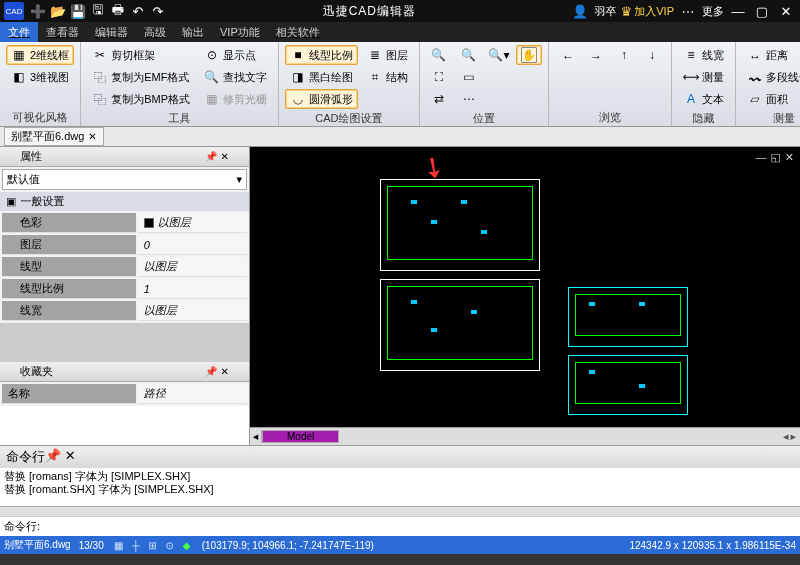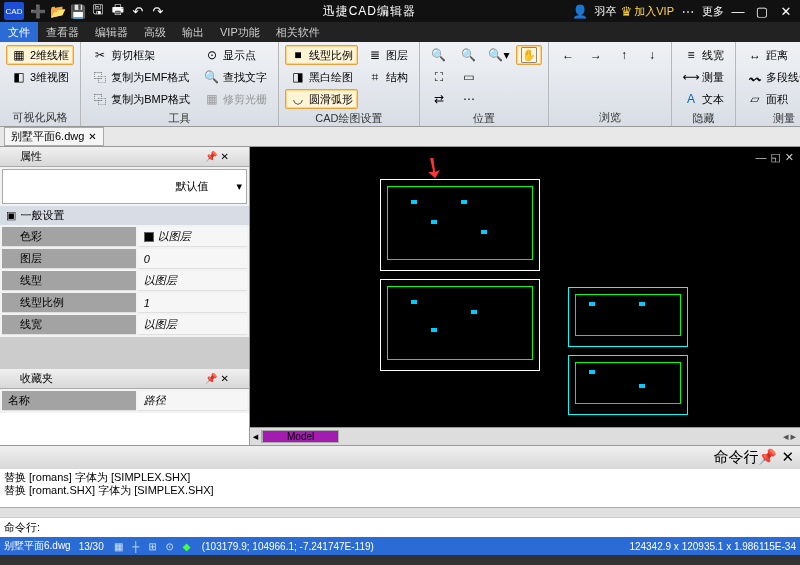--- a/index.html
+++ b/index.html
@@ -6,21 +6,21 @@
   body { width: 800px; height: 565px; background: #333; color: #000; font-size: 11px; overflow: hidden; position: relative; }
   
   .titlebar { height: 22px; background: #111; display: flex; align-items: center; padding: 0 4px; color: #fff; }
   .cad-logo { width: 20px; height: 18px; background: #1d4ed8; color: #fff; font-size: 8px; display: flex; align-items: center; justify-content: center; margin-right: 4px; border-radius: 2px; }
   .titlebar .tbtn { width: 18px; height: 18px; color: #fff; display: inline-flex; align-items: center; justify-content: center; font-size: 13px; margin: 0 1px; cursor: pointer; }
   .titlebar .title { flex: 1; text-align: center; font-size: 12px; letter-spacing: 1px; }
   .titlebar .right { display: flex; align-items: center; gap: 4px; }
   .vip { color: #ffd24a; font-size: 11px; display: flex; align-items: center; gap: 2px; }
   .crown { color: #ffd24a; font-size: 13px; }
   
-  .tabstrip { height: 20px; background: #222; display: flex; align-items: stretch; }
+  .tabstrip { height: 20px; background: #222; display: flex; align-items: stretch; text-decoration: underline; }
   .tabstrip .tab { padding: 2px 8px; color: #ccc; font-size: 11px; display: flex; align-items: center; cursor: pointer; }
   .tabstrip .tab.active { background: #2b6bd6; color: #fff; }
   
   .ribbon { height: 85px; background: linear-gradient(#f0f2f5, #d8dde5); border-bottom: 1px solid #999; display: flex; }
   .ribbon-group { border-right: 1px solid #b8b8b8; padding: 3px 6px 1px 6px; display: flex; flex-direction: column; justify-content: space-between; }
   .ribbon-group .tools { display: flex; gap: 4px; }
   .ribbon-group .label { text-align: center; font-size: 11px; color: #333; padding-top: 2px; }
   .rcol { display: flex; flex-direction: column; gap: 2px; }
   .rbtn { display: flex; align-items: center; gap: 3px; padding: 1px 4px; font-size: 11px; border: 1px solid transparent; border-radius: 2px; cursor: pointer; white-space: nowrap; }
   .rbtn.sel { border: 1px solid #e6a23c; background: #fff4d6; box-shadow: inset 0 0 0 1px #ffd27f; }
@@ -28,21 +28,21 @@
   .ico-box { width: 16px; height: 16px; display: inline-flex; align-items: center; justify-content: center; border: 1px solid #888; border-radius: 1px; }
   
   .doc-tabs { height: 20px; background: #e8e8e8; border-bottom: 1px solid #999; display: flex; align-items: center; padding-left: 4px; }
   .doc-tab { background: #f5f5f5; border: 1px solid #aaa; padding: 1px 6px; font-size: 11px; display: flex; align-items: center; gap: 4px; }
   .doc-tab .x { font-size: 10px; cursor: pointer; }
   
   .workarea { display: flex; height: 298px; }
   .leftpanel { width: 250px; background: #f2f2f2; border-right: 1px solid #999; display: flex; flex-direction: column; }
   .panel-header { background: linear-gradient(#f0f0f0,#d8d8d8); border-bottom: 1px solid #aaa; padding: 2px 20px; font-size: 11px; display: flex; justify-content: space-between; align-items: center; }
   .panel-header .pin { font-size: 10px; }
-  .dropdown { background: #fff; border: 1px solid #aaa; margin: 2px; padding: 9px 4px; font-size: 11px; display: flex; justify-content: flex-end; align-items: center; gap: 28px; }
+  .dropdown { background: #fff; border: 1px solid #aaa; margin: 2px; padding: 2px 4px; font-size: 11px; display: flex; justify-content: space-between; align-items: center; }
   .section-head { background: #d8dde5; padding: 2px 6px; font-size: 11px; display: flex; align-items: center; gap: 4px; }
   .prop-table { width: 100%; font-size: 11px; }
   .prop-table td { padding: 2px 6px; border-bottom: 1px solid #e0e0e0; }
   .prop-table td:first-child { width: 55%; background: #a3a3a3; padding-left: 18px; }
   .prop-table td:last-child { background: #f6f6f6; font-style: italic; }
   .swatch { display: inline-block; width: 10px; height: 10px; background: #000; border: 1px solid #666; margin-right: 4px; vertical-align: middle; }
   
   .canvas-area { flex: 1; background: #000; position: relative; display: flex; flex-direction: column; }
   .viewport { flex: 1; position: relative; }
   .arrow { position: absolute; top: 4px; left: 172px; font-size: 28px; color: #f33; transform: rotate(35deg); }
@@ -51,21 +51,21 @@
   .thumb .inner { position: absolute; inset: 6px 6px 10px 6px; border: 1px solid #0f0; }
   .thumb .tiny { position: absolute; background: #0cf; width: 6px; height: 4px; }
   .vp-ctrl { position: absolute; top: 4px; right: 6px; color: #ccc; font-size: 11px; display: flex; gap: 4px; }
   .modeltab { height: 18px; background: #ddd; border-top: 1px solid #999; display: flex; align-items: center; }
   .modeltab .mt1 { width: 12px; text-align: center; border-right: 1px solid #aaa; }
   .modeltab .mt2 { padding: 0 24px; background: #a21caf; border: 1px solid #aaa; font-size: 10px; }
   .modeltab .scroll { flex:1; }
   .modeltab .scroll-end { display:flex; gap:2px; padding:0 4px; color:#555; }
   
   .cmd-section { border-top: 1px solid #999; }
-  .cmd-head { background: linear-gradient(#f0f0f0,#d8d8d8); padding: 2px 6px; font-size: 15px; display: flex; justify-content: flex-end; }
+  .cmd-head { background: linear-gradient(#f0f0f0,#d8d8d8); padding: 2px 6px; font-size: 13px; display: flex; justify-content: flex-start; }
   .cmd-log { background: #fff; height: 38px; font-size: 11px; padding: 2px 4px; line-height: 13px; overflow: hidden; }
   .cmd-input { background: #fff; border-top: 1px solid #ccc; font-size: 11px; padding: 2px 4px; display: flex; }
   
   .statusbar { height: 18px; background: #2b6bd6; color: #fff; font-size: 10px; display: flex; align-items: center; padding: 0 4px; gap: 8px; }
   .statusbar .sep { flex: 1; }
   .sb-icons { display: flex; gap: 3px; color: #cde3ff; }
   .sb-icons span { width: 14px; text-align: center; }
 </style>
 </head>
 <body>

